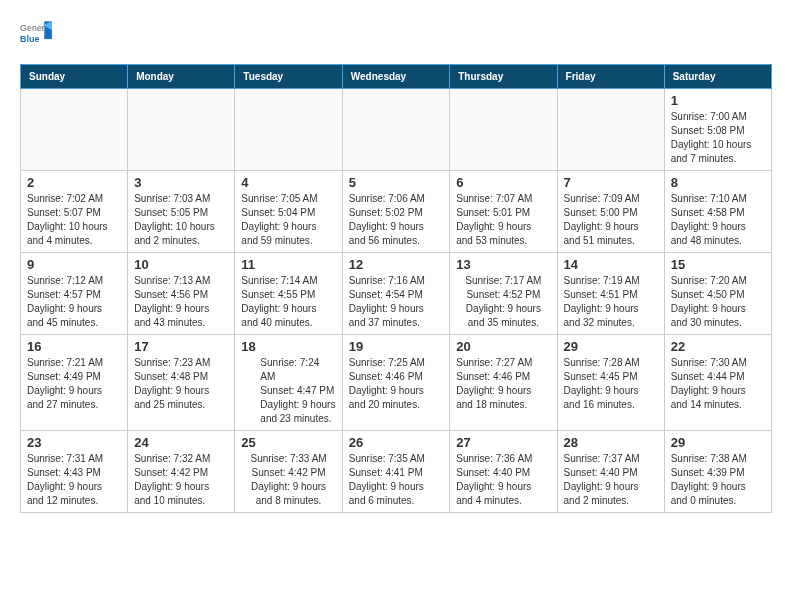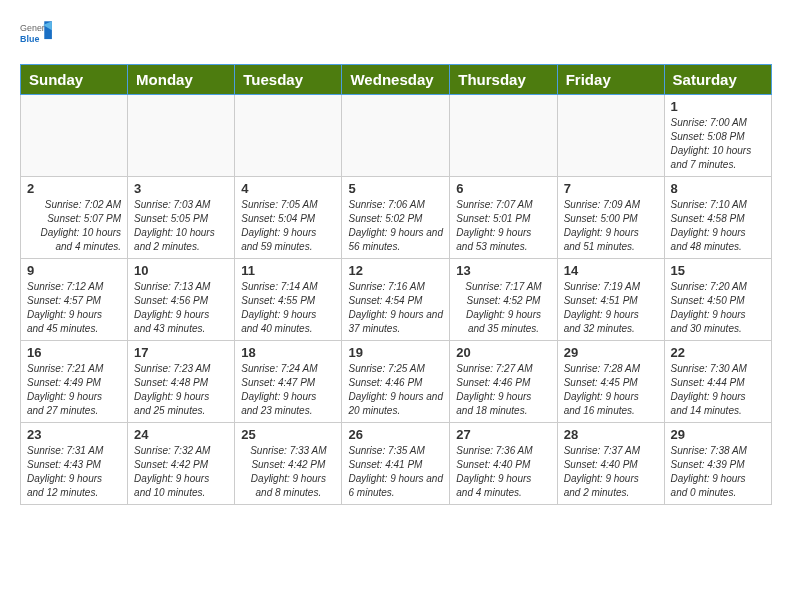--- a/index.html
+++ b/index.html
@@ -36,23 +36,23 @@
     .location {
       font-size: 14px;
       color: #555;
     }
     .calendar {
       width: 100%;
       border-collapse: collapse;
       border: 1px solid #ccc;
     }
     .calendar th {
-      background-color: #4d7c0f;
+      background-color: #0c4a6e;
       color: #fff;
-      font-size: 15px;
+      font-size: 10px;
       font-weight: bold;
       padding: 6px 8px;
       text-align: left;
       border: 1px solid #4a9de0;
     }
     .calendar td {
       border: 1px solid #ccc;
       vertical-align: top;
       padding: 4px 6px;
       width: 108px;
@@ -67,21 +67,20 @@
     .day-number {
       font-size: 13px;
       font-weight: bold;
       margin-bottom: 2px;
       display: block;
     }
     .day-info {
       font-size: 10px;
       color: #333;
       line-height: 1.4;
-      font-style: italic;
     }
     tr.week-row td {
       height: 72px;
     }
   </style>
 </head>
 <body>
 
 <div class="header-area">
   <div class="logo">
@@ -121,21 +120,21 @@
         <td>
           <span class="day-number">1</span>
           <div class="day-info" style="white-space: pre-line;">Sunrise: 7:00 AM
 Sunset: 5:08 PM
 Daylight: 10 hours and 7 minutes.</div>
         </td>
       </tr>
       <tr class="week-row">
         <td>
           <span class="day-number">2</span>
-          <div class="day-info" style="white-space: pre-line; text-align: right;">Sunrise: 7:02 AM
+          <div class="day-info" style="white-space: pre-line;">Sunrise: 7:02 AM
 Sunset: 5:07 PM
 Daylight: 10 hours and 4 minutes.</div>
         </td>
         <td>
           <span class="day-number">3</span>
           <div class="day-info" style="white-space: pre-line;">Sunrise: 7:03 AM
 Sunset: 5:05 PM
 Daylight: 10 hours and 2 minutes.</div>
         </td>
         <td>
@@ -221,21 +220,21 @@
 Daylight: 9 hours and 27 minutes.</div>
         </td>
         <td>
           <span class="day-number">17</span>
           <div class="day-info" style="white-space: pre-line;">Sunrise: 7:23 AM
 Sunset: 4:48 PM
 Daylight: 9 hours and 25 minutes.</div>
         </td>
         <td>
           <span class="day-number">18</span>
-          <div class="day-info" style="white-space: pre-line;">Sunrise: 7:24 AM
+          <div class="day-info" style="white-space: pre-line; margin-left: 19px;">Sunrise: 7:24 AM
 Sunset: 4:47 PM
 Daylight: 9 hours and 23 minutes.</div>
         </td>
         <td>
           <span class="day-number">19</span>
           <div class="day-info" style="white-space: pre-line;">Sunrise: 7:25 AM
 Sunset: 4:46 PM
 Daylight: 9 hours and 20 minutes.</div>
         </td>
         <td>

